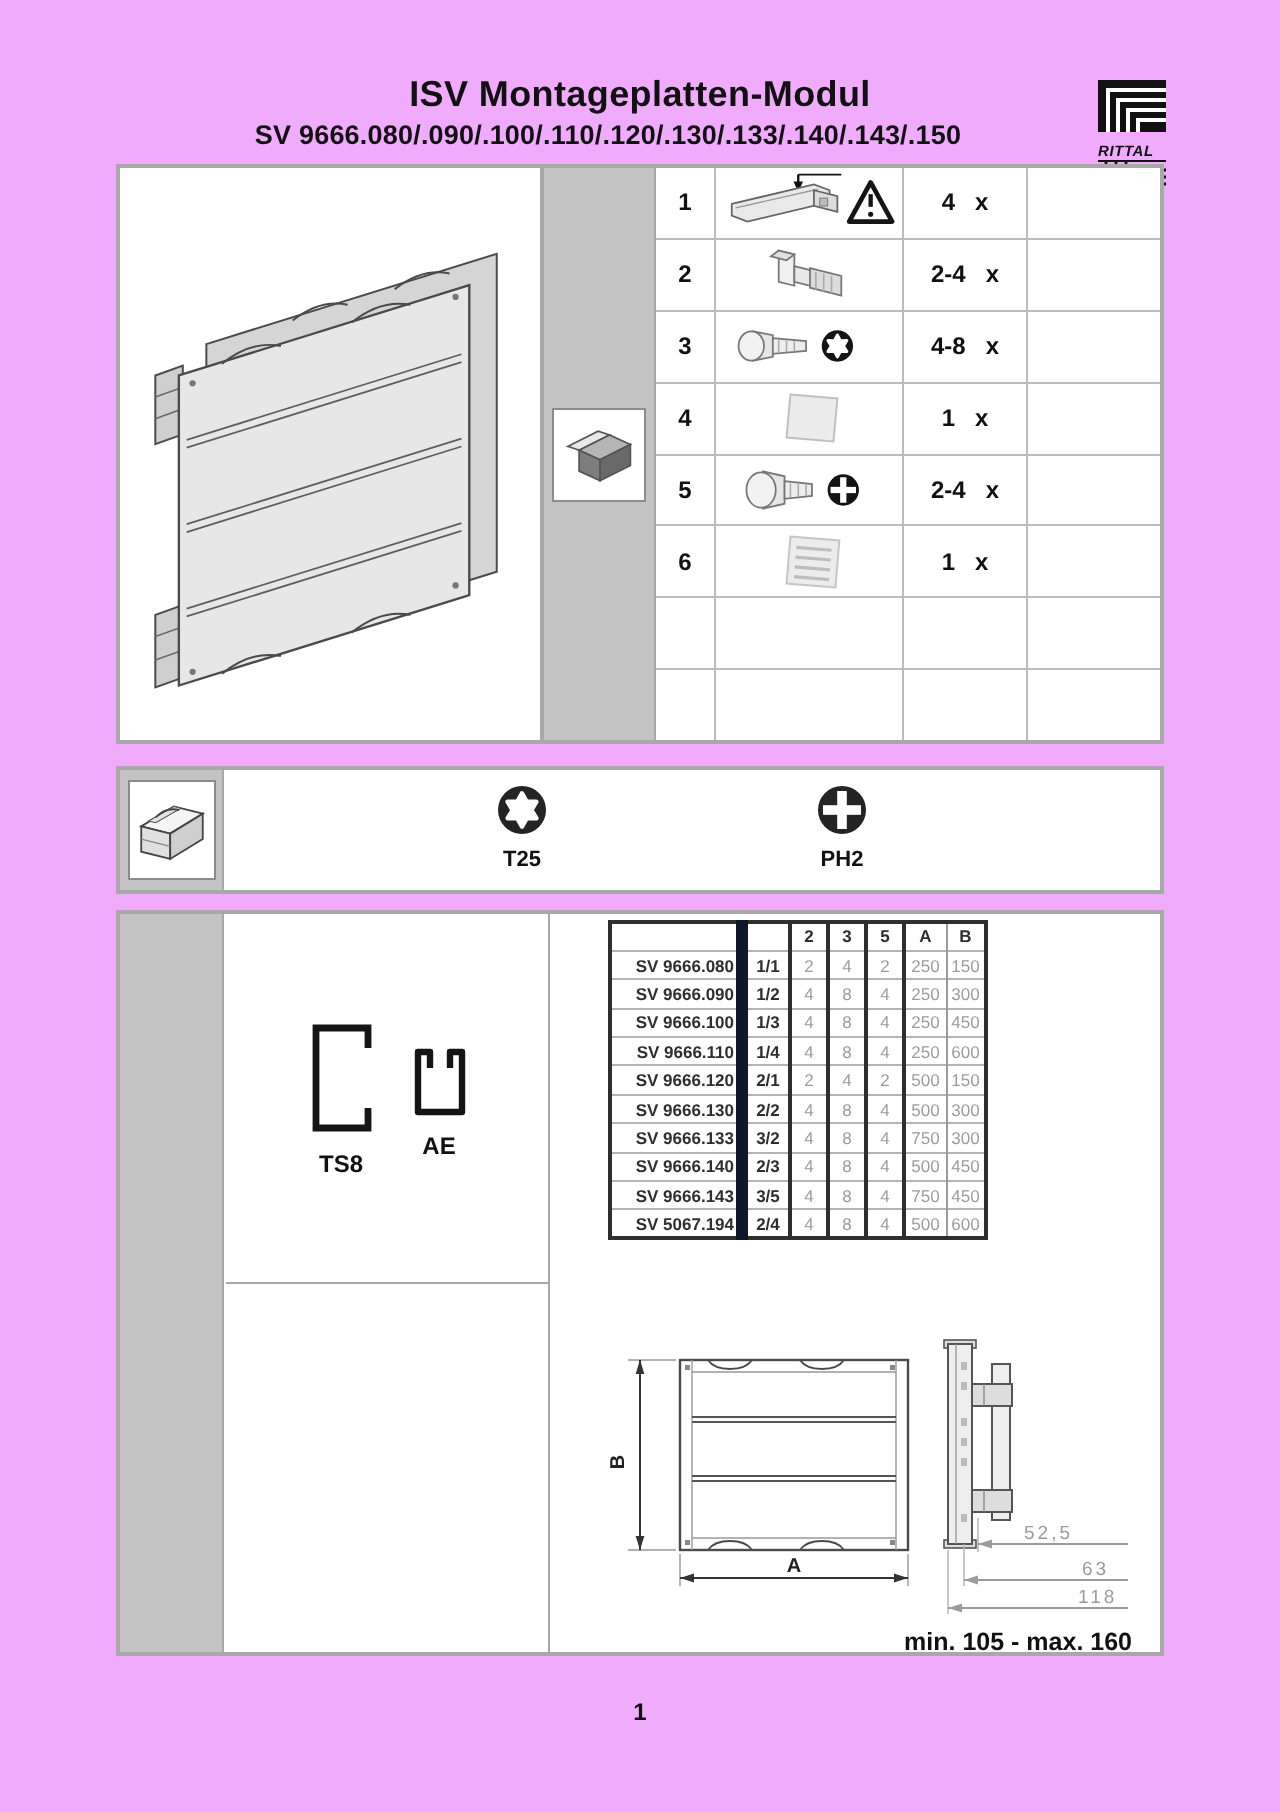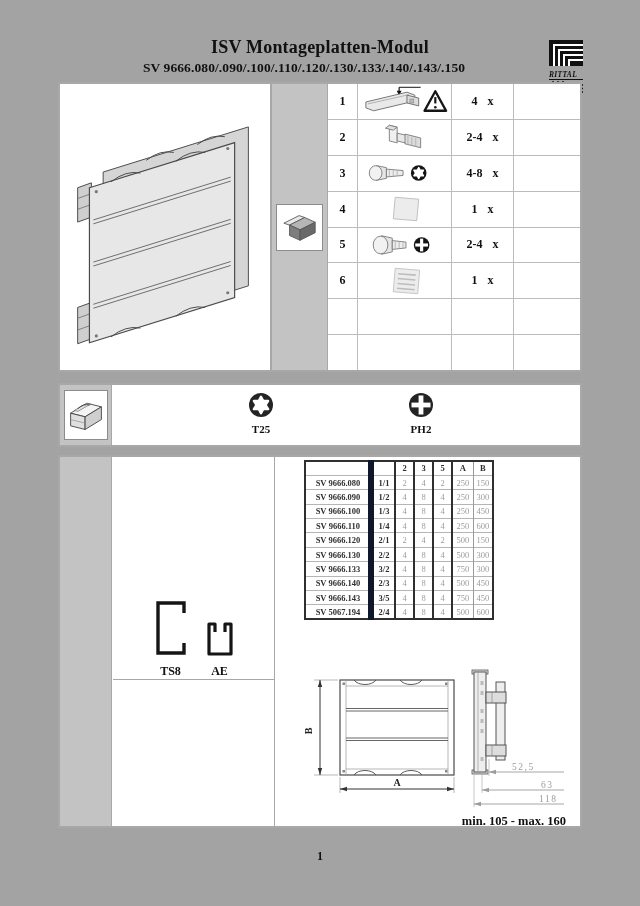--- a/index.html
+++ b/index.html
@@ -1,18 +1,18 @@
 <!DOCTYPE html>
 <html><head>
 <meta charset="utf-8">
 <style>
   *{margin:0;padding:0;box-sizing:border-box}
   html,body{background:#fff}
-  .page{position:relative;width:640px;height:906px;background:#a3a3a3;
-        font-family:Liberation Serif, serif;color:#111;overflow:hidden}
+  .page{position:relative;width:640px;height:906px;background:#f0abfc;
+        font-family:Liberation Sans, sans-serif;color:#111;overflow:hidden}
 
   
   .title{position:absolute;top:37px;left:58px;width:524px;text-align:center;
          font-size:18px;font-weight:bold;letter-spacing:.2px}
   .subtitle{position:absolute;top:60px;left:14px;width:580px;text-align:center;
             font-size:13.5px;font-weight:bold;letter-spacing:.1px}
   .logo{position:absolute;left:549px;top:40px;width:34px}
   .logo .brand{font-style:italic;font-weight:bold;font-size:7.5px;line-height:8px;
                border-bottom:1.5px solid #111;letter-spacing:.3px}
 
@@ -44,31 +44,31 @@
   .icon-box.s2{width:44px;height:50px}
   .tool-area{flex:1;position:relative}
   .tool{position:absolute;top:7px;width:60px;text-align:center}
   .tool .lbl{font-weight:bold;font-size:11px;margin-top:1px}
   #tool-t25{left:119px}
   #tool-ph2{left:279px}
 
   
   .graybar.s3{position:absolute;left:0;top:0;bottom:0;width:52px;border-right:1px solid #a8a8a8}
   .leftcol{position:absolute;left:53px;top:0;height:100%;width:162px;border-right:1px solid #a8a8a8}
-  .profile-cell{height:223px;border-bottom:1px solid #a8a8a8;display:flex;
-                align-items:flex-end;justify-content:center;gap:16px}
+  .profile-cell{height:185px;border-bottom:1px solid #a8a8a8;display:flex;
+                align-items:center;justify-content:center;gap:16px}
   .profile{display:flex;flex-direction:column;align-items:center}
   .profile .lbl{font-weight:bold;font-size:12px;margin-top:7px}
 
   table.sizes{position:absolute;left:244px;top:3px;border-collapse:collapse;
               border:2px solid #2f2f2f;font-size:8.5px;table-layout:fixed;background:#fff}
   table.sizes td,table.sizes th{height:14.4px;text-align:center;padding:0 1px;
               font-weight:bold;color:#2f2f2f;overflow:hidden;white-space:nowrap}
   table.sizes tr+tr td,table.sizes tr+tr th{border-top:1px solid #b5b5b5}
-  table.sizes .model{width:66px;text-align:center;padding-left:3px}
+  table.sizes .model{width:66px;text-align:right;padding-left:3px}
   table.sizes .variant{width:24px;border-left:6px solid #0f172a}
   table.sizes .dk{border-left:2px solid #2f2f2f;width:19px}
   table.sizes .cA{border-left:2px solid #2f2f2f;width:21px}
   table.sizes .cB{border-left:1px solid #9a9a9a;width:20px}
   table.sizes td.val{font-weight:normal;color:#9c9c9c}
 
   .dimsvg{position:absolute;left:236px;top:202px}
 
   .page-number{position:absolute;top:849px;left:0;width:640px;text-align:center;
                font-weight:bold;font-size:12px}

